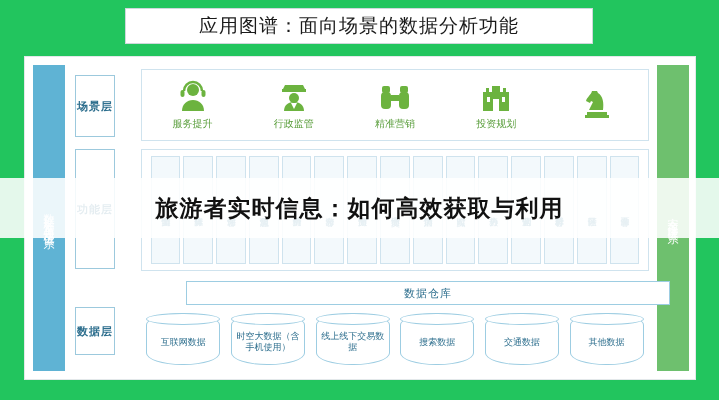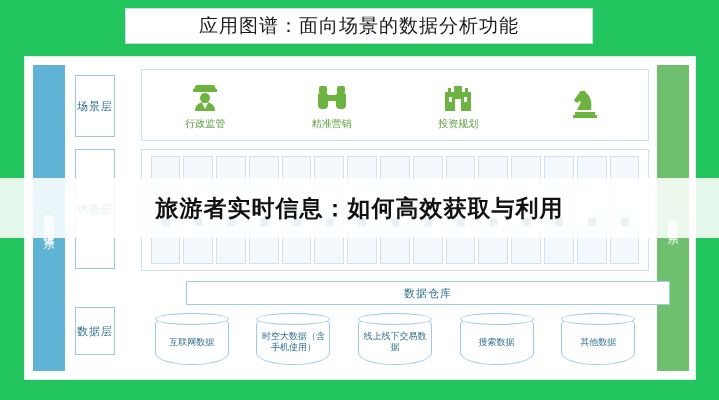--- a/index.html
+++ b/index.html
@@ -86,20 +86,21 @@
     width: 40px;
     border: 1px solid #9cc9dd;
     background: #ffffff;
     color: #2e6f8e;
     font-size: 11px;
     display: flex;
     align-items: center;
     justify-content: center;
     box-sizing: border-box;
     letter-spacing: 1px;
+    font-weight: bold;
   }
   #label-scene   { top: 18px;  height: 62px; }
   #label-func    { top: 92px;  height: 120px; }
   #label-data    { top: 250px; height: 48px; }
 
   
   #scene-panel {
     position: absolute;
     left: 116px;
     top: 12px;
@@ -266,20 +267,32 @@
     <div class="vband" id="vband-right">
       <span>安全保障体系</span>
     </div>
 
     <div class="layer-label" id="label-scene">场景层</div>
     <div class="layer-label" id="label-func">功能层</div>
     <div class="layer-label" id="label-data">数据层</div>
 
     <div id="scene-panel">
 
+      <div class="scene-item">
+        <div class="scene-icon">
+          <svg width="34" height="34" viewBox="0 0 34 34">
+            <circle cx="17" cy="10" r="6" fill="#6cb33f"></circle>
+            <path d="M6 31c0-7 5-11 11-11s11 4 11 11z" fill="#6cb33f"></path>
+            <path d="M8 11a9 9 0 0 1 18 0" stroke="#6cb33f" stroke-width="2.5" fill="none"></path>
+            <rect x="4.5" y="10" width="4" height="7" rx="2" fill="#6cb33f"></rect>
+            <rect x="25.5" y="10" width="4" height="7" rx="2" fill="#6cb33f"></rect>
+          </svg>
+        </div>
+        <div class="scene-label">服务提升</div>
+      </div>
 
       <div class="scene-item">
         <div class="scene-icon">
           <svg width="34" height="34" viewBox="0 0 34 34">
             <path d="M6 9h22l-2-4H8z" fill="#6cb33f"></path>
             <rect x="5" y="9" width="24" height="3" fill="#6cb33f"></rect>
             <circle cx="17" cy="18" r="5" fill="#6cb33f"></circle>
             <path d="M7 31c0-6 4.5-9 10-9s10 3 10 9z" fill="#6cb33f"></path>
             <path d="M14 23l3 6 3-6z" fill="#ffffff"></path>
           </svg>
@@ -380,20 +393,23 @@
       <div class="cylinder">
         <div class="cyl-label">时空大数据（含手机使用）</div>
       </div>
       <div class="cylinder">
         <div class="cyl-label">线上线下交易数据</div>
       </div>
       <div class="cylinder">
         <div class="cyl-label">搜索数据</div>
       </div>
       <div class="cylinder">
+        <div class="cyl-label">交通数据</div>
+      </div>
+      <div class="cylinder">
         <div class="cyl-label">其他数据</div>
       </div>
     </div>
 
   </div>
 
   <div id="overlay">
     <div id="overlay-text">旅游者实时信息：如何高效获取与利用</div>
   </div>
 

